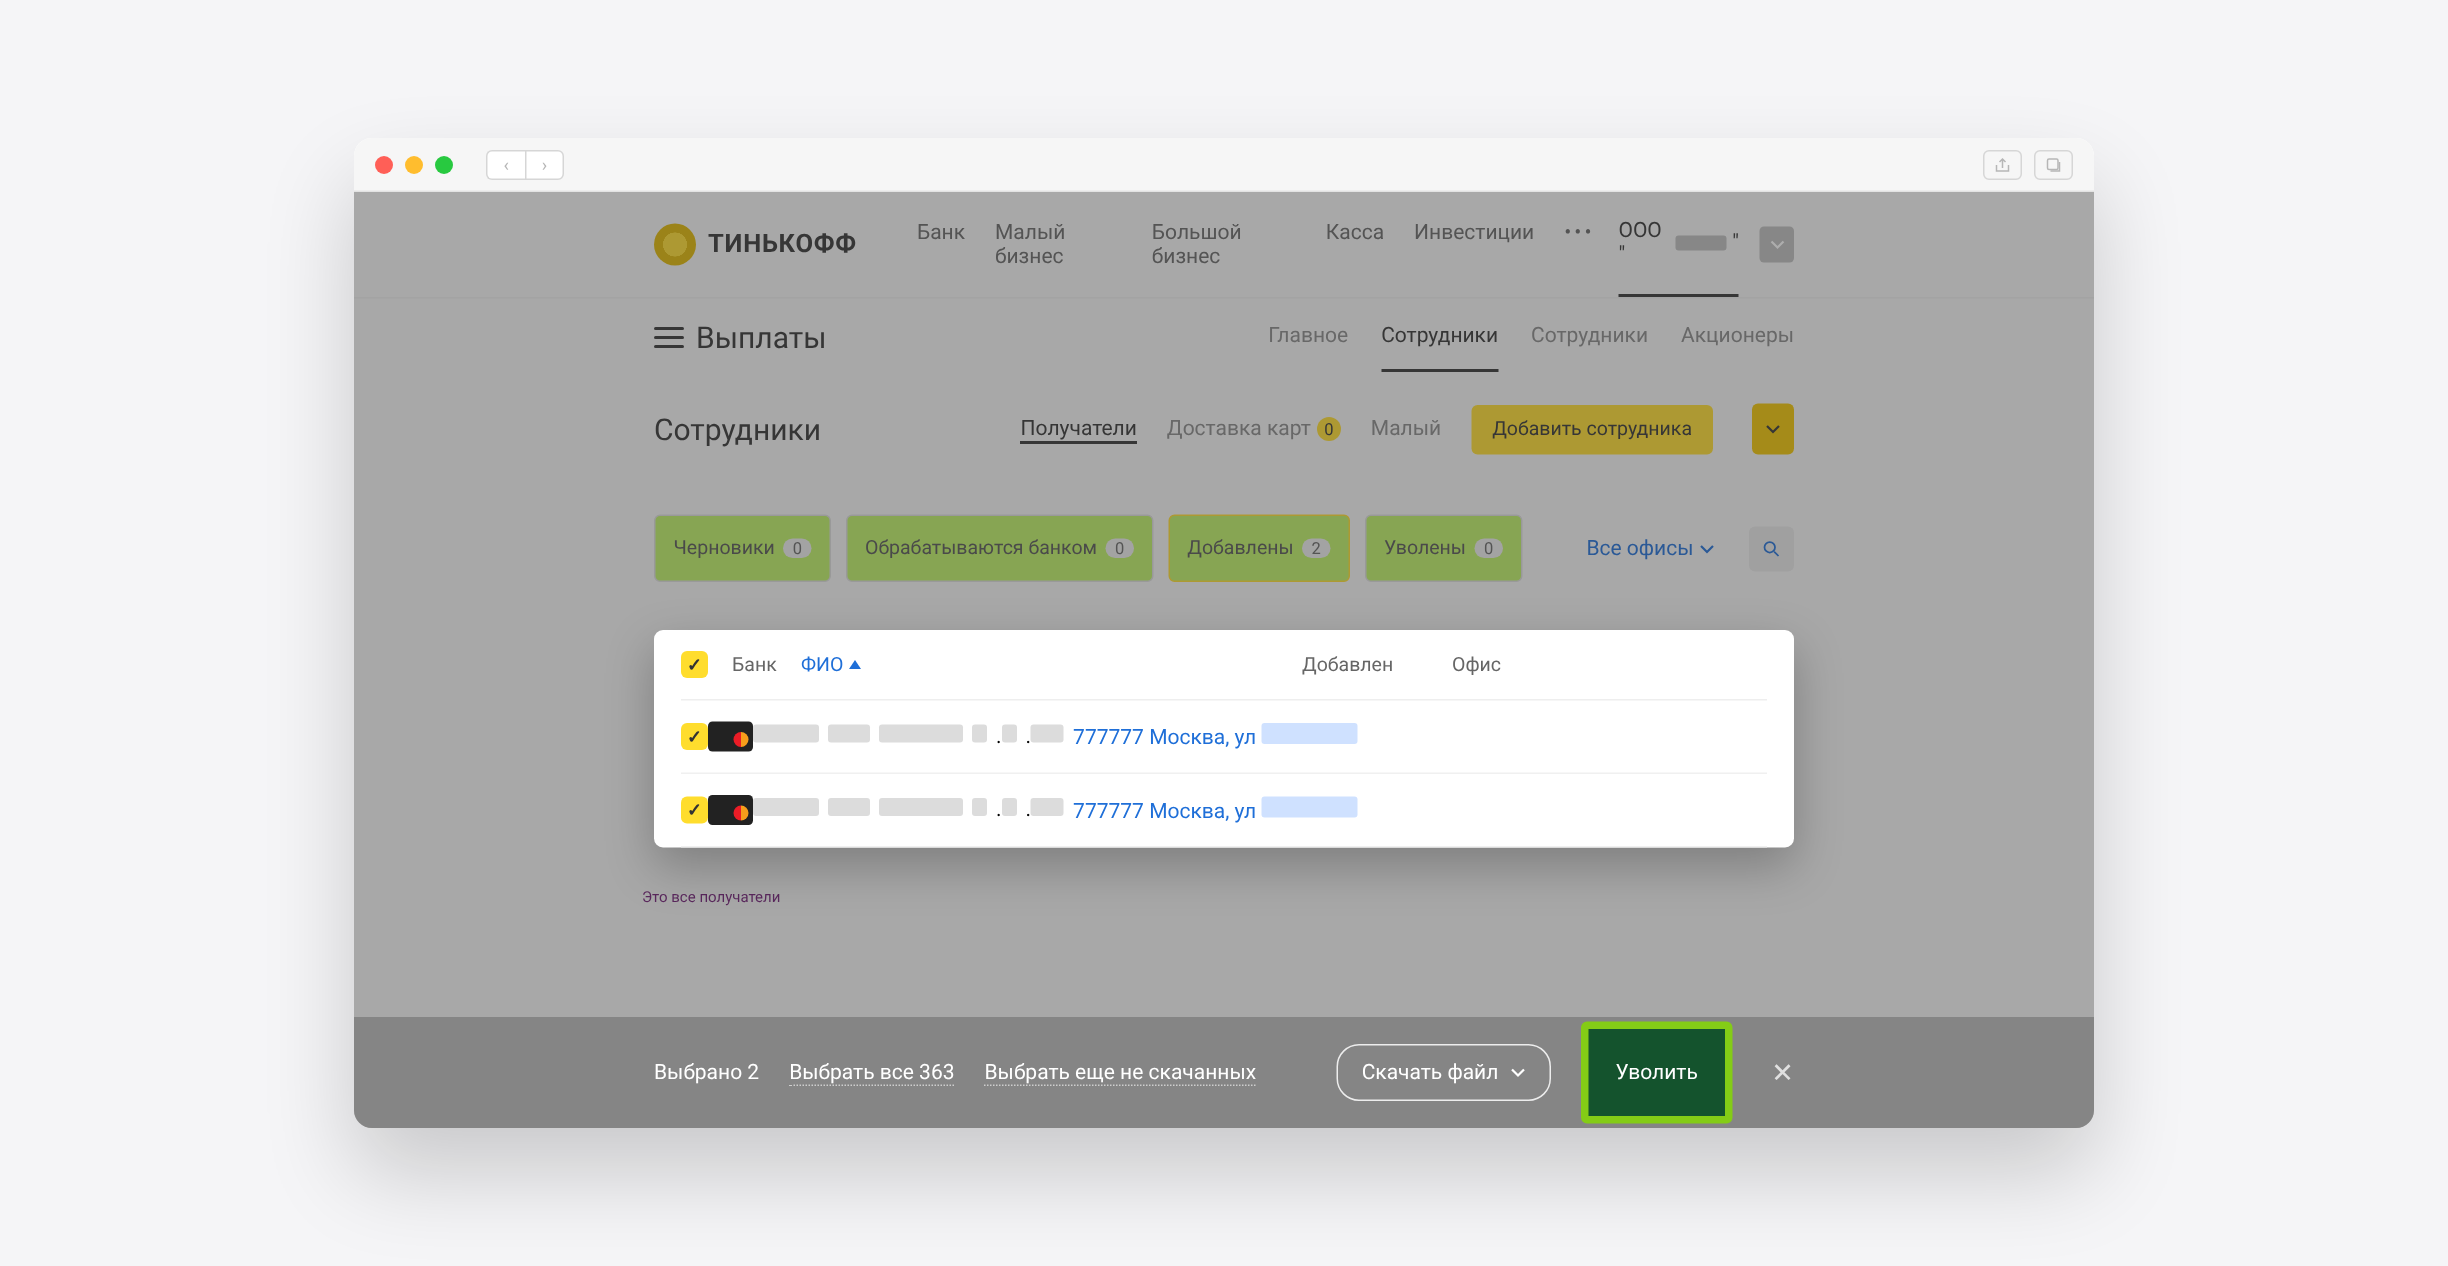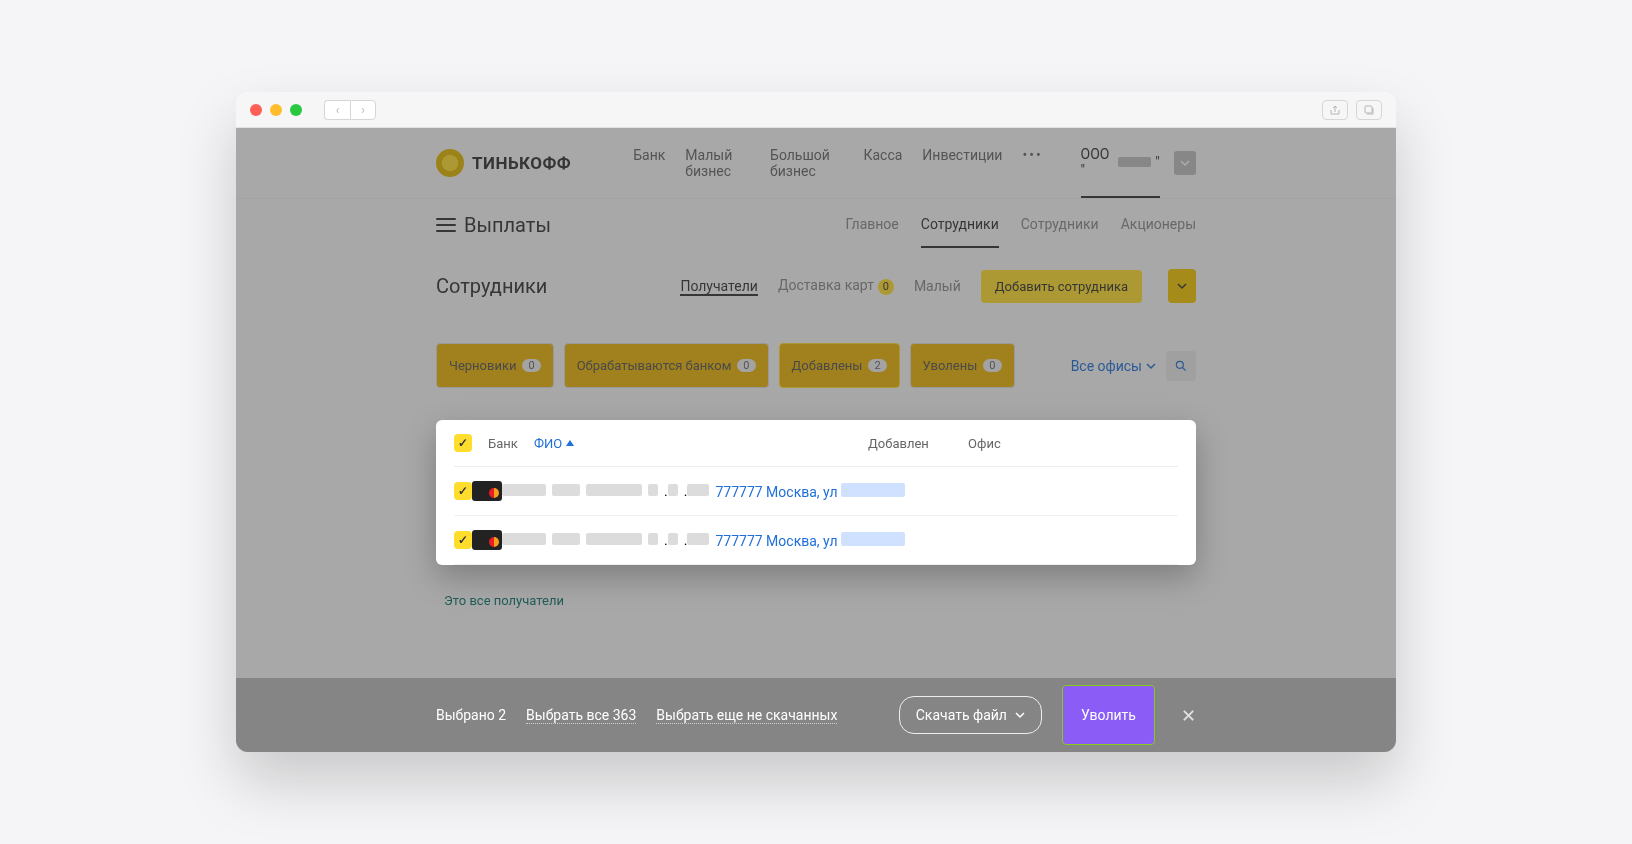--- a/index.html
+++ b/index.html
@@ -10,21 +10,21 @@
   .red{background:#ff5f57}.yellow{background:#ffbd2e}.green{background:#28c940}
   .navbtns{display:flex;gap:0;margin-left:14px}
   .navbtn{width:26px;height:20px;border:1px solid #d6d6d6;background:#fff;display:flex;align-items:center;justify-content:center;color:#b6b6b6;font-size:12px}
   .navbtn:first-child{border-radius:4px 0 0 4px;border-right:none}
   .navbtn:last-child{border-radius:0 4px 4px 0}
   .tb-right{margin-left:auto;display:flex;gap:8px}
   .tb-rbtn{width:26px;height:20px;border:1px solid #d6d6d6;border-radius:4px;display:flex;align-items:center;justify-content:center;color:#b6b6b6}
   .content-wrap{flex:1;position:relative;overflow:hidden}
   .page{position:absolute;inset:0;background:#f7f7f7;padding:0}
   .overlay{position:absolute;inset:0;background:rgba(60,60,60,.42);pointer-events:none}
-  .header1{display:flex;align-items:center;padding:18px 200px 18px 200px;gap:38px}
+  .header1{display:flex;align-items:center;padding:18px 200px 18px 200px;gap:16px}
   .logo{display:flex;align-items:center;gap:8px;font-weight:700;font-size:17px;color:#333;letter-spacing:.5px}
   .logo-mark{width:28px;height:28px;border-radius:50%;background:radial-gradient(circle,#ffdd2d 40%,#e0b700 41%);display:flex;align-items:center;justify-content:center}
   .nav1{display:flex;gap:20px;margin-left:24px;font-size:14px;color:#666}
   .nav1 span{cursor:pointer}
   .dots{letter-spacing:2px}
   .h1-right{margin-left:auto;display:flex;align-items:center;gap:14px;font-size:14px;color:#333}
   .acct{border-bottom:2px solid #333;padding-bottom:18px;margin-bottom:-18px;display:flex;align-items:center;gap:4px}
   .redact{display:inline-block;width:36px;height:10px;background:#bdbdbd;border-radius:2px}
   .dropbtn{width:24px;height:24px;background:#bdbdbd;border-radius:3px;display:flex;align-items:center;justify-content:center;color:#fff}
   .header2{display:flex;align-items:center;padding:14px 200px;gap:8px;border-top:1px solid #eee}
@@ -34,50 +34,50 @@
   .subnav{margin-left:auto;display:flex;gap:22px;font-size:14px;color:#888}
   .subnav .active{color:#333;border-bottom:2px solid #333;padding-bottom:14px;margin-bottom:-14px}
   .header3{display:flex;align-items:center;padding:18px 200px 0;gap:16px}
   .h3-title{font-size:20px;color:#333}
   .tabs3{margin-left:auto;display:flex;gap:20px;font-size:14px;color:#888;align-items:center}
   .tabs3 .active{color:#333;border-bottom:2px solid #333;margin-bottom:-1px}
   .pill{display:inline-flex;align-items:center;justify-content:center;min-width:16px;height:16px;padding:0 4px;border-radius:8px;background:#ffdd2d;font-size:11px;color:#333;margin-left:4px}
   .addbtn{background:#ffdd2d;padding:9px 14px;border-radius:4px;font-size:13px;color:#333;display:flex;align-items:center}
   .addbtn-drop{background:#f2c500;width:28px;height:34px;border-radius:4px;display:flex;align-items:center;justify-content:center;margin-left:6px}
   .filters{display:flex;align-items:center;padding:40px 200px 18px;gap:10px}
-  .fchip{border:1px solid #ddd;border-radius:4px;padding:14px 12px;font-size:13px;color:#555;display:flex;align-items:center;gap:6px;background:#eab308}
+  .fchip{border:1px solid #ddd;border-radius:4px;padding:14px 12px;font-size:13px;color:#555;display:flex;align-items:center;gap:6px;background:#bef264}
   .fchip.sel{border:1.5px solid #ffdd2d}
   .badge{background:#eee;border-radius:8px;padding:0 6px;font-size:11px;color:#666}
-  .filters-right{margin-left:auto;display:flex;align-items:center;gap:10px}
+  .filters-right{margin-left:auto;display:flex;align-items:center;gap:23px}
   .offlink{color:#1f6fd8;font-size:14px;display:flex;align-items:center;gap:4px}
   .sear{width:30px;height:30px;background:#e8e8e8;border-radius:4px;display:flex;align-items:center;justify-content:center;color:#1f6fd8}
   
   .table-card{position:absolute;left:200px;right:200px;top:292px;background:#fff;border-radius:6px;box-shadow:0 12px 32px rgba(0,0,0,.25);z-index:5;padding:0 18px}
   .th-row{display:flex;align-items:center;padding:14px 0;border-bottom:1px solid #eee;font-size:13px;color:#666}
   .th-row .col-chk{width:34px}
   .th-row .col-bank{width:46px}
   .th-row .col-name{flex:1}
   .th-row .col-date{width:100px}
   .th-row .col-off{width:210px}
   .sortlink{color:#1f6fd8;display:flex;align-items:center;gap:4px}
   .tri{width:0;height:0;border-left:4px solid transparent;border-right:4px solid transparent;border-bottom:6px solid #1f6fd8}
   .chk{width:18px;height:18px;border-radius:4px;background:#ffdd2d;display:flex;align-items:center;justify-content:center;color:#333;font-size:12px;font-weight:700}
   .trow{display:flex;align-items:center;padding:14px 0;border-bottom:1px solid #f0f0f0;font-size:14px}
   .cardico{width:30px;height:20px;border-radius:3px;background:#222;position:relative}
   .cardico:after{content:"";position:absolute;right:3px;bottom:3px;width:10px;height:10px;border-radius:50%;background:linear-gradient(90deg,#eb1c26 50%,#f79e1b 50%)}
   .blur{display:inline-block;height:12px;background:#dcdcdc;border-radius:2px;margin-right:6px}
   .blurblue{display:inline-block;height:14px;background:#cfe1ff;border-radius:2px}
   .off-link{color:#1f6fd8}
-  .endtext{position:absolute;left:208px;top:465px;font-size:13px;color:#0f766e}
+  .endtext{position:absolute;left:192px;top:465px;font-size:10px;color:#701a75}
   
   .footer{position:absolute;left:0;right:0;bottom:0;height:74px;background:rgba(130,130,130,.92);display:flex;align-items:center;padding:0 200px;gap:20px;color:#fff;font-size:14px}
   .foot-link{border-bottom:1px dotted rgba(255,255,255,.6);cursor:pointer}
   .foot-spacer{flex:1}
   .btn-outline{border:1px solid rgba(255,255,255,.85);border-radius:15px;padding:10px 16px;display:flex;align-items:center;gap:8px;cursor:pointer}
-  .btn-dark{background:#8b5cf6;border:1px solid #84cc16;border-radius:4px;padding:21px 18px;cursor:pointer}
+  .btn-dark{background:#14532d;border:5px solid #84cc16;border-radius:4px;padding:21px 18px;cursor:pointer}
   .close-x{color:rgba(255,255,255,.75);font-size:18px;cursor:pointer;margin-left:6px}
 </style>
 </head>
 <body>
 
 <div class="device">
   <div class="titlebar">
     <div class="tl-dot red"></div>
     <div class="tl-dot yellow"></div>
     <div class="tl-dot green"></div>

